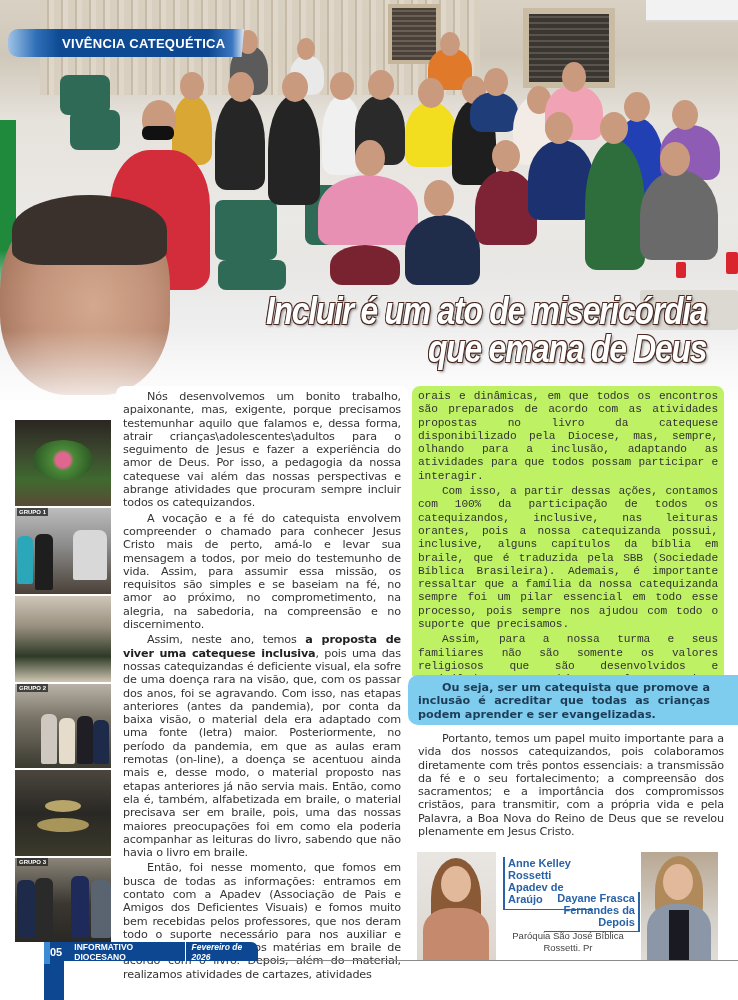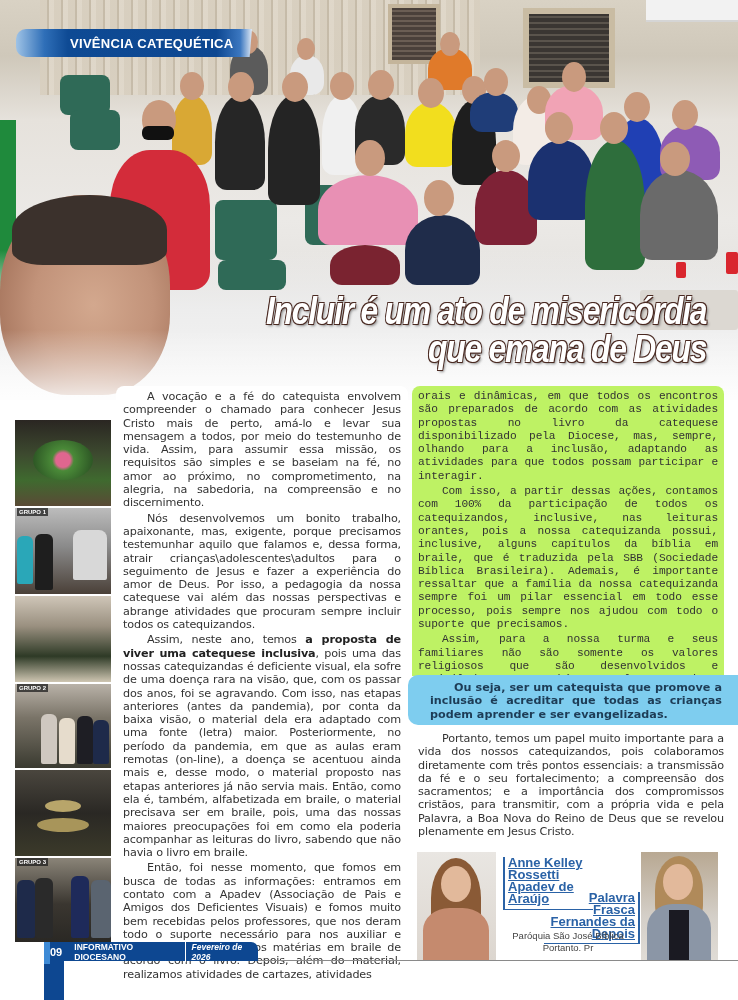--- a/index.html
+++ b/index.html
@@ -38,21 +38,21 @@
     background: radial-gradient(ellipse at 55% 55%, #d3a88e 0%, #c2937a 45%, #a8775f 75%, rgba(168,119,95,0) 100%);
   }
   .selfie-hair {
     position: absolute; left: 12px; top: 195px; width: 155px; height: 70px;
     border-radius: 50% 50% 20% 20%; background: #3b312c;
   }
   .hero-fade { position: absolute; left: 0; top: 330px; width: 738px; height: 70px; background: linear-gradient(180deg, rgba(255,255,255,0) 0%, rgba(255,255,255,.85) 100%); }
 
   
   .section-banner {
-    position: absolute; left: 16px; top: 29px; height: 28px; width: 236px;
+    position: absolute; left: 8px; top: 29px; height: 28px; width: 236px;
     background: linear-gradient(90deg, #9fc3e6 0%, #2f6fb8 12%, #0e4a94 22%, #0d4791 85%, #3b77c0 95%, #dfe9f5 100%);
     border-radius: 10px 0 0 10px;
     clip-path: polygon(0 0, 100% 0, 99% 100%, 0 100%);
     display: flex; align-items: center;
   }
   .section-banner span {
     margin-left: 54px; color: #ffffff; font-family: "Liberation Sans", sans-serif;
     font-weight: bold; font-size: 13px; letter-spacing: .3px;
   }
 
@@ -83,37 +83,37 @@
   .col p { text-indent: 24px; margin: 0 0 2px 0; }
   .col p.noindent { text-indent: 0; }
   .col b { font-weight: bold; color: #222; }
 
   .callout {
     position: absolute; left: 408px; top: 675px; width: 330px; height: 50px;
     background: #7ecdef; border-radius: 10px 0 0 10px; padding: 6px 10px 0 10px;
     font-family: "DejaVu Sans", sans-serif; font-weight: bold; font-size: 11.2px; line-height: 13.3px;
     color: #1d3c56; text-align: justify;
   }
-  .callout span { display: block; width: 292px; text-indent: 24px; margin-left: 12px; }
+  .callout span { display: block; width: 292px; text-indent: 24px; }
 
   .col-right2 { position: absolute; left: 418px; top: 732px; width: 306px; font-family: "DejaVu Sans", sans-serif;
     font-size: 11.2px; line-height: 13.3px; color: #333; text-align: justify; letter-spacing: -.15px; }
   .col-right2 p { text-indent: 24px; }
 
   
   .author-photo { position: absolute; overflow: hidden; }
   .author1 { left: 417px; top: 852px; width: 79px; height: 108px; background: linear-gradient(180deg,#e9e6e2 0%,#dcd6cf 100%); }
   .author2 { left: 641px; top: 852px; width: 77px; height: 108px; background: linear-gradient(180deg,#b8a892 0%,#d4cfc8 60%,#e0dcd6 100%); }
   .a-hair { position: absolute; border-radius: 50% 50% 30% 30%; }
   .a-face { position: absolute; border-radius: 50%; background: #e2b99b; }
   .a-body { position: absolute; border-radius: 40% 40% 0 0; }
 
   .author-name {
-    position: absolute; font-family: "Liberation Sans", sans-serif; font-weight: bold; font-size: 13px;
-    line-height: 12px; color: #2a62a6; text-decoration: underline;
+    position: absolute; font-family: "Liberation Sans", sans-serif; font-weight: bold; font-size: 11px;
+    line-height: 12px; color: #2a62a6;
   }
   .an1 { left: 503px; top: 857px; border-left: 2px solid #2a62a6; border-bottom: 1px solid #2a62a6; padding: 0 0 4px 3px; width: 90px; }
   .an2 { right: 98px; top: 892px; text-align: right; border-right: 2px solid #2a62a6; border-bottom: 1px solid #2a62a6; padding: 0 3px 3px 0; width: 96px; }
   .parish {
     position: absolute; left: 503px; top: 930px; width: 130px; text-align: center;
     font-family: "Liberation Sans", sans-serif; font-size: 9.5px; line-height: 11.5px; color: #444;
   }
 
   
   .footer-line { position: absolute; left: 44px; top: 960px; width: 694px; height: 1px; background: #8a8a8a; }
@@ -238,22 +238,22 @@
   <div class="strip-photo" style="height:84px;background:linear-gradient(180deg,#8a8478 0%,#3a3630 55%,#2a2824 100%);">
     <span class="group-label" style="top:0;">GRUPO 3</span>
     <div style="position:absolute;left:2px;top:22px;width:18px;height:58px;background:#1e2a4a;border-radius:6px 6px 2px 2px;"></div>
     <div style="position:absolute;left:20px;top:20px;width:18px;height:60px;background:#2a2a2a;border-radius:6px 6px 2px 2px;"></div>
     <div style="position:absolute;left:56px;top:18px;width:18px;height:62px;background:#1e2a5a;border-radius:6px 6px 2px 2px;"></div>
     <div style="position:absolute;left:76px;top:22px;width:20px;height:58px;background:#5a6470;border-radius:6px 6px 2px 2px;"></div>
   </div>
 </div>
 
 <div class="col col-left">
+  <p>Nós desenvolvemos um bonito trabalho, apaixonante, mas, exigente, porque precisamos testemunhar aquilo que falamos e, dessa forma, atrair crianças\adolescentes\adultos para o seguimento de Jesus e fazer a experiência do amor de Deus. Por isso, a pedagogia da nossa catequese vai além das nossas perspectivas e abrange atividades que procuram sempre incluir todos os catequizandos.</p>
   <p>A vocação e a fé do catequista envolvem compreender o chamado para conhecer Jesus Cristo mais de perto, amá-lo e levar sua mensagem a todos, por meio do testemunho de vida. Assim, para assumir essa missão, os requisitos são simples e se baseiam na fé, no amor ao próximo, no comprometimento, na alegria, na sabedoria, na compreensão e no discernimento.</p>
-  <p>Nós desenvolvemos um bonito trabalho, apaixonante, mas, exigente, porque precisamos testemunhar aquilo que falamos e, dessa forma, atrair crianças\adolescentes\adultos para o seguimento de Jesus e fazer a experiência do amor de Deus. Por isso, a pedagogia da nossa catequese vai além das nossas perspectivas e abrange atividades que procuram sempre incluir todos os catequizandos.</p>
   <p><span>Assim, neste ano, temos </span><b>a proposta de viver uma catequese inclusiva</b><span>, pois uma das nossas catequizandas é deficiente visual, ela sofre de uma doença rara na visão, que, com os passar dos anos, foi se agravando. Com isso, nas etapas anteriores (antes da pandemia), por conta da baixa visão, o material dela era adaptado com uma fonte (letra) maior. Posteriormente, no período da pandemia, em que as aulas eram remotas (on-line), a doença se acentuou ainda mais e, desse modo, o material proposto nas etapas anteriores já não servia mais. Então, como ela é, também, alfabetizada em braile, o material precisava ser em braile, pois, uma das nossas maiores preocupações foi em como ela poderia acompanhar as leituras do livro, sabendo que não havia o livro em braile.</span></p>
   <p>Então, foi nesse momento, que fomos em busca de todas as informações: entramos em contato com a Apadev (Associação de Pais e Amigos dos Deficientes Visuais) e fomos muito bem recebidas pelos professores, que nos deram todo o suporte necessário para nos auxiliar e ajudar a disponibilizar os matérias em braile de acordo com o livro. Depois, além do material, realizamos atividades de cartazes, atividades</p>
 </div>
 
 <div class="col col-right">
   <p class="noindent">orais e dinâmicas, em que todos os encontros são preparados de acordo com as atividades propostas no livro da catequese disponibilizado pela Diocese, mas, sempre, olhando para a inclusão, adaptando as atividades para que todos possam participar e interagir.</p>
   <p>Com isso, a partir dessas ações, contamos com 100% da participação de todos os catequizandos, inclusive, nas leituras orantes, pois a nossa catequizanda possui, inclusive, alguns capítulos da bíblia em braile, que é traduzida pela SBB (Sociedade Bíblica Brasileira). Ademais, é importante ressaltar que a família da nossa catequizanda sempre foi um pilar essencial em todo esse processo, pois sempre nos ajudou com todo o suporte que precisamos.</p>
   <p>Assim, para a nossa turma e seus familiares não são somente os valores religiosos que são desenvolvidos e assimilados, mas, também, os valores morais e éticos, uma vez que todos aprendem a respeitar as pessoas, compreendendo que cada uma tem o seu tempo.</p>
 </div>
 
@@ -275,29 +275,29 @@
   <div>Apadev de Araújo</div>
 </div>
 
 <div class="author-photo author2">
   <div class="a-hair" style="left:14px;top:4px;width:48px;height:70px;background:#b08a5a;"></div>
   <div class="a-face" style="left:22px;top:12px;width:30px;height:36px;"></div>
   <div class="a-body" style="left:6px;top:52px;width:64px;height:60px;background:#8b96a6;"></div>
   <div class="a-body" style="left:28px;top:58px;width:20px;height:50px;background:#1a1a22;border-radius:0;"></div>
 </div>
 <div class="author-name an2">
-  <div>Palavra Frasca</div>
+  <div>Dayane Frasca</div>
   <div>Fernandes da Depois</div>
 </div>
 
 <div class="parish">
   <div>Paróquia São José Bíblica</div>
-  <div>Portanto. Pr</div>
+  <div>Rossetti. Pr</div>
 </div>
 
 <div class="footer-line"></div>
 <div class="footer-stem"></div>
 <div class="footer-tab">
-  <span class="page-num">09</span>
+  <span class="page-num">05</span>
   <span class="pub-name">INFORMATIVO DIOCESANO</span>
   <span class="pub-date">Fevereiro de 2026</span>
 </div>
 <div class="footer-stem-light"></div>
 
 </body></html>

